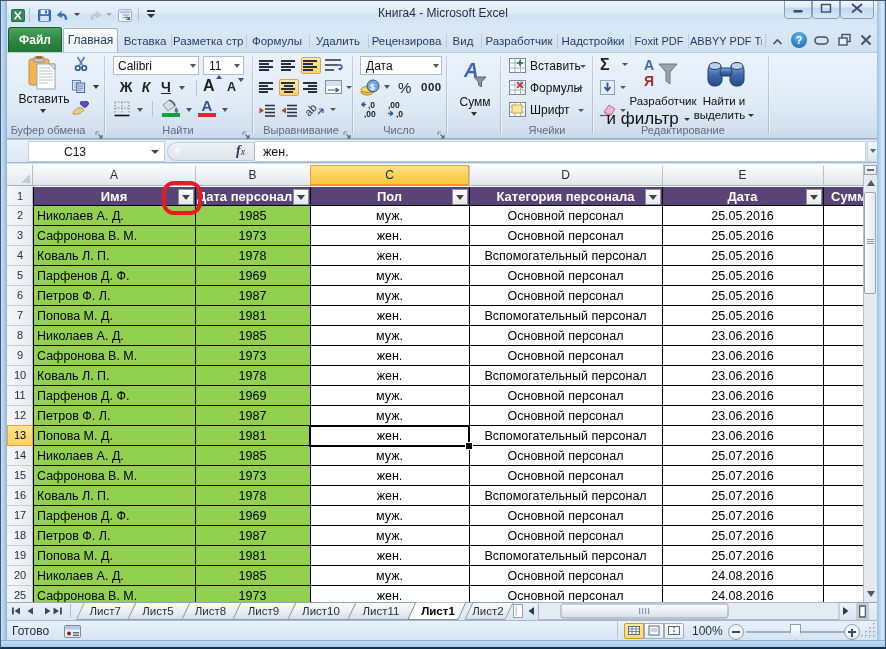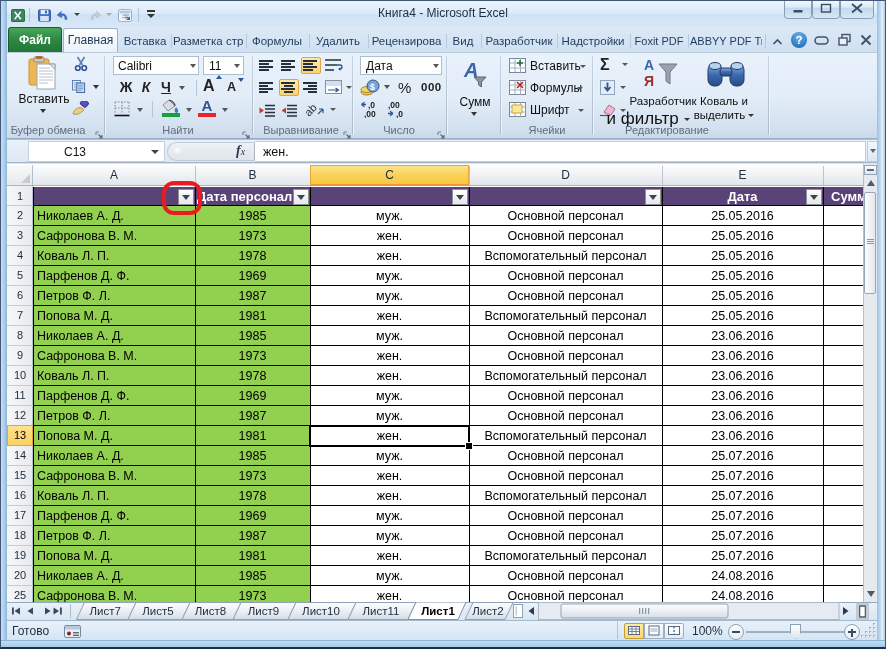--- a/index.html
+++ b/index.html
@@ -384,23 +384,23 @@
             <stop offset="0.5" stop-color="#3c69ad"></stop>
             <stop offset="1" stop-color="#274b85"></stop>
           </linearGradient>
         </defs>
 <rect x="2" y="6" width="14" height="22" rx="6" fill="url(#bn)" stroke="#1d3a68"></rect>
 <rect x="24" y="6" width="14" height="22" rx="6" fill="url(#bn)" stroke="#1d3a68"></rect>
 <rect x="14" y="10" width="12" height="8" rx="3" fill="url(#bn)" stroke="#1d3a68"></rect>
 <ellipse cx="9" cy="8" rx="6" ry="3.5" fill="#b9d2ef" stroke="#1d3a68"></ellipse>
 <ellipse cx="31" cy="8" rx="6" ry="3.5" fill="#b9d2ef" stroke="#1d3a68"></ellipse>
 </svg></div>
-<div class="abs" style="left:676px;top:95px;width:96px;text-align:center;font-size:11.5px;color:#111;">Коваль и</div>
+<div class="abs" style="left:676px;top:95px;width:96px;text-align:center;font-size:11.5px;color:#111;">Найти и</div>
 <div class="abs" style="left:676px;top:109px;width:96px;text-align:center;font-size:11.5px;color:#111;">выделить <span style="display:inline-block;width:0;height:0;border-left:3px solid transparent;border-right:3px solid transparent;border-top:3.5px solid #333;vertical-align:middle;"></span></div>
-<div class="abs" style="left:597px;top:124px;width:140px;text-align:center;font-size:11px;color:#5e6d80;">Редактирование</div>
+<div class="abs" style="left:641px;top:124px;width:140px;text-align:left;font-size:11px;color:#5e6d80;">Редактирование</div>
 <div class="abs" style="left:1px;top:140px;width:884px;height:23px;background:linear-gradient(#e9f1fa,#dce8f4);border-bottom:1px solid #a3b4c7;box-sizing:border-box;"></div>
 <div class="abs" style="left:28px;top:141px;width:137px;height:21px;background:#fff;border:1px solid #c2cedd;box-sizing:border-box;"></div>
 <div class="abs" style="left:64px;top:145px;font-size:12px;color:#111;">C13</div>
 <div class="abs" style="left:151px;top:150px;width:0;height:0;border-left:4px solid transparent;border-right:4px solid transparent;border-top:4.5px solid #444;"></div>
 <div class="abs" style="left:167px;top:142px;width:88px;height:19px;background:linear-gradient(#eef1f5,#dfe5ec);border:1px solid #c0cad6;border-right:1px solid #a7b4c2;border-radius:9.5px 0 0 9.5px;box-sizing:border-box;"></div>
 <div class="abs" style="left:174px;top:147px;width:9px;height:9px;border-radius:50%;background:radial-gradient(circle at 35% 30%,#fdfdfe,#d5dbe2);"></div>
 <div class="abs" style="left:236px;top:143px;width:20px;height:18px;font-family:&quot;Liberation Serif&quot;,serif;font-size:14px;color:#2b3a4e;"><i><b>f</b><span style="font-size:10px;">x</span></i></div>
 <div class="abs" style="left:255px;top:141px;width:611px;height:21px;background:#fff;border:1px solid #c2cedd;border-left:none;box-sizing:border-box;"></div>
 <div class="abs" style="left:263px;top:145px;font-size:12.5px;color:#111;">жен.</div>
 <div class="abs" style="left:867px;top:141px;width:12px;height:21px;background:linear-gradient(#f2f7fc,#dce6f1);border:1px solid #c2cedd;box-sizing:border-box;">
@@ -438,21 +438,24 @@
 <div class="abs" style="left:7px;top:425px;width:26px;height:21px;background:linear-gradient(#fde291,#fbd160);border:1px solid #e8a33d;box-sizing:border-box;font-size:11px;color:#000;text-align:center;line-height:19px;z-index:3;">13</div>
 <div class="abs" style="left:7px;top:446px;width:26px;height:20px;font-size:11px;color:#20303f;text-align:center;line-height:19px;border-bottom:1px solid #c3ccd7;box-sizing:border-box;">14</div>
 <div class="abs" style="left:7px;top:466px;width:26px;height:20px;font-size:11px;color:#20303f;text-align:center;line-height:19px;border-bottom:1px solid #c3ccd7;box-sizing:border-box;">15</div>
 <div class="abs" style="left:7px;top:486px;width:26px;height:20px;font-size:11px;color:#20303f;text-align:center;line-height:19px;border-bottom:1px solid #c3ccd7;box-sizing:border-box;">16</div>
 <div class="abs" style="left:7px;top:506px;width:26px;height:20px;font-size:11px;color:#20303f;text-align:center;line-height:19px;border-bottom:1px solid #c3ccd7;box-sizing:border-box;">17</div>
 <div class="abs" style="left:7px;top:526px;width:26px;height:20px;font-size:11px;color:#20303f;text-align:center;line-height:19px;border-bottom:1px solid #c3ccd7;box-sizing:border-box;">18</div>
 <div class="abs" style="left:7px;top:546px;width:26px;height:20px;font-size:11px;color:#20303f;text-align:center;line-height:19px;border-bottom:1px solid #c3ccd7;box-sizing:border-box;">19</div>
 <div class="abs" style="left:7px;top:566px;width:26px;height:20px;font-size:11px;color:#20303f;text-align:center;line-height:19px;border-bottom:1px solid #c3ccd7;box-sizing:border-box;">20</div>
 <div class="abs" style="left:7px;top:586px;width:26px;height:20px;font-size:11px;color:#20303f;text-align:center;line-height:19px;border-bottom:1px solid #c3ccd7;box-sizing:border-box;">25</div>
 <div class="abs" style="left:33px;top:187px;width:830px;height:19px;background:#5a4377;"></div>
+<div class="abs" style="left:33px;top:187px;width:162px;height:19px;color:#fff;font-weight:bold;font-size:13px;text-align:center;line-height:19px;overflow:hidden;white-space:nowrap;">Имя</div>
 <div class="abs" style="left:195px;top:187px;width:115px;height:19px;color:#fff;font-weight:bold;font-size:13px;text-align:left;line-height:19px;padding-left:2px;overflow:hidden;white-space:nowrap;">Дата персонал</div>
+<div class="abs" style="left:310px;top:187px;width:159px;height:19px;color:#fff;font-weight:bold;font-size:13px;text-align:center;line-height:19px;overflow:hidden;white-space:nowrap;">Пол</div>
+<div class="abs" style="left:469px;top:187px;width:193px;height:19px;color:#fff;font-weight:bold;font-size:13px;text-align:center;line-height:19px;overflow:hidden;white-space:nowrap;">Категория персонала</div>
 <div class="abs" style="left:662px;top:187px;width:161px;height:19px;color:#fff;font-weight:bold;font-size:13px;text-align:center;line-height:19px;overflow:hidden;white-space:nowrap;">Дата</div>
 <div class="abs" style="left:829px;top:187px;width:57px;height:19px;color:#fff;font-weight:bold;font-size:13px;text-align:left;line-height:19px;padding-left:2px;overflow:hidden;white-space:nowrap;">Сумм</div>
 <div class="abs" style="left:178px;top:189px;width:16px;height:16px;background:linear-gradient(#ffffff,#e3e6ea);border:1px solid #8a9098;box-sizing:border-box;z-index:4;">
 <div style="margin:5px auto 0;width:0;height:0;border-left:4px solid transparent;border-right:4px solid transparent;border-top:5px solid #3f444b;"></div>
     </div>
 <div class="abs" style="left:293px;top:189px;width:16px;height:16px;background:linear-gradient(#ffffff,#e3e6ea);border:1px solid #8a9098;box-sizing:border-box;z-index:4;">
 <div style="margin:5px auto 0;width:0;height:0;border-left:4px solid transparent;border-right:4px solid transparent;border-top:5px solid #3f444b;"></div>
     </div>
 <div class="abs" style="left:452px;top:189px;width:16px;height:16px;background:linear-gradient(#ffffff,#e3e6ea);border:1px solid #8a9098;box-sizing:border-box;z-index:4;">
 <div style="margin:5px auto 0;width:0;height:0;border-left:4px solid transparent;border-right:4px solid transparent;border-top:5px solid #3f444b;"></div>

